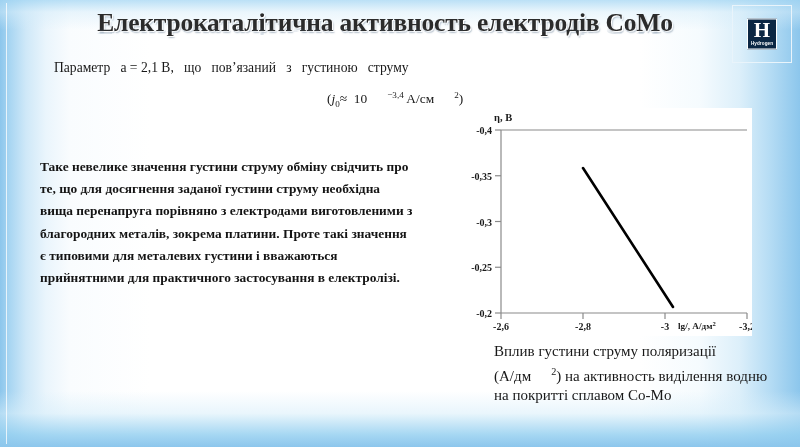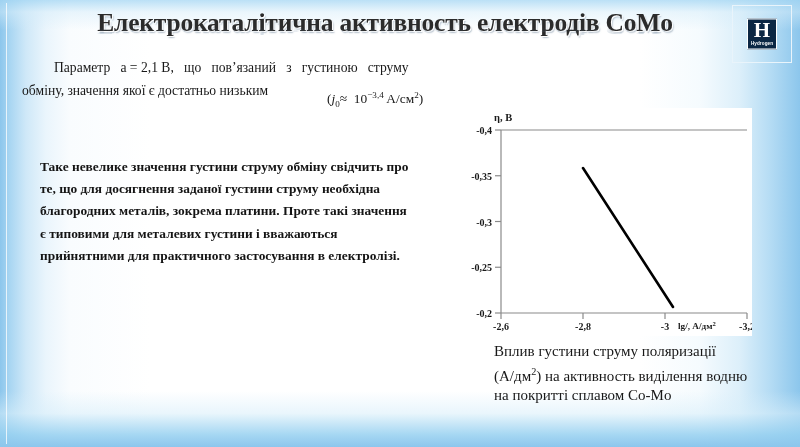--- a/index.html
+++ b/index.html
@@ -166,21 +166,21 @@
   #formula {
     position: absolute;
     left: 327px;
     top: 90px;
     font-size: 13.4px;
     color: #181818;
     white-space: nowrap;
   }
   #formula .it { font-style: italic; }
   sub { font-size: 0.68em; }
-  sup { font-size: 0.68em; }
+  sup { font-size: 0.68em; margin-left: 20px; }
 
   
   #para2 {
     position: absolute;
     left: 40px;
     top: 156px;
     width: 396px;
     font-size: 13.4px;
     line-height: 22.2px;
     font-weight: bold;
@@ -229,30 +229,30 @@
 
   <div id="logo">
     <div id="logo-badge">
       <span id="logo-h">H</span>
       <span id="logo-word">Hydrogen</span>
     </div>
   </div>
 
   <div id="para1">
     <span class="indent"></span><span class="nb">Параметр</span>&nbsp;&nbsp;&nbsp;<span class="nb">a = 2,1 В,</span>&nbsp;&nbsp;&nbsp;<span class="nb">що</span>&nbsp;&nbsp;&nbsp;<span class="nb">пов’язаний</span>&nbsp;&nbsp;&nbsp;<span class="nb">з</span>&nbsp;&nbsp;&nbsp;<span class="nb">густиною</span>&nbsp;&nbsp;&nbsp;<span class="nb">струму</span><br>
-    <span>обміну, значення якої є достатньо низьким</span>
   </div>
 
   <div id="formula">
     <span>(</span><span class="it">j</span><sub>0</sub><span>≈</span>&nbsp;&nbsp;<span>10</span><sup>−3,4</sup><span> A/см</span><sup>2</sup><span>)</span>
   </div>
 
   <div id="para2">
     <div>Таке невеликe значення густини струму обміну свідчить про</div>
     <div>те, що для досягнення заданої густини струму необхідна</div>
+    <div>вища перенапруга порівняно з електродами виготовленими з</div>
     <div>благородних металів, зокрема платини. Проте такі значення</div>
     <div>є типовими для металевих густини і вважаються</div>
     <div>прийнятними для практичного застосування в електролізі.</div>
   </div>
 
   <div id="chart-box">
     <svg id="chart-svg" width="288" height="228" viewBox="0 0 288 228">
       <rect x="0" y="0" width="288" height="228" fill="#ffffff"></rect>
 
       <text id="ylab" x="30" y="13" font-family="Liberation Serif, serif" font-size="10.5" font-weight="bold" fill="#1a1a1a">η, В</text>

